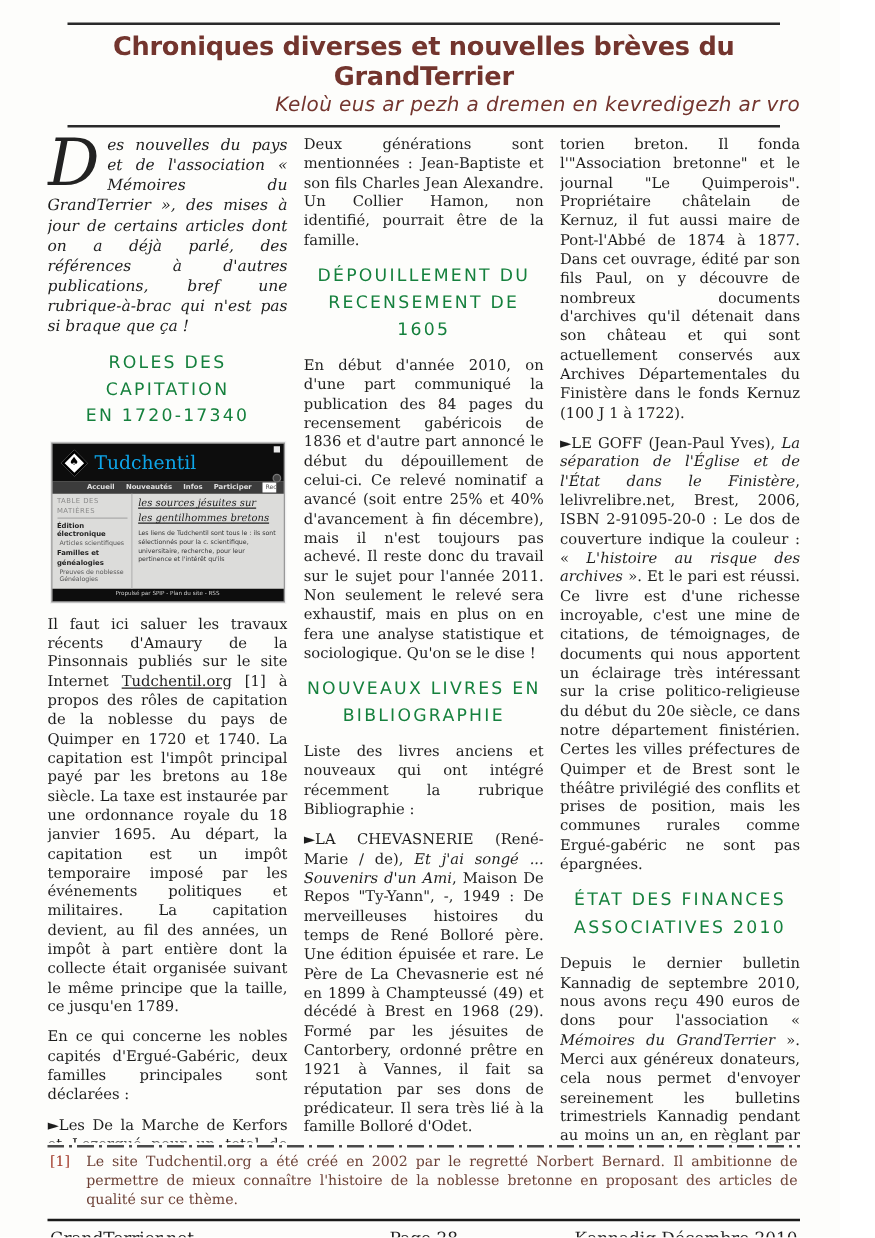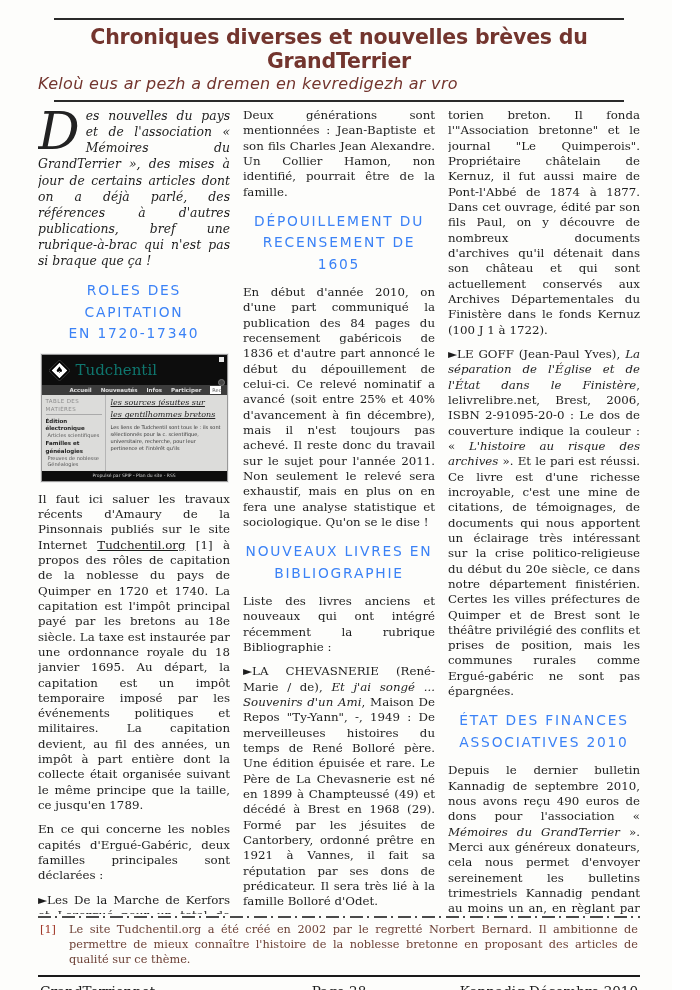--- a/index.html
+++ b/index.html
@@ -16,50 +16,50 @@
     font-family:"DejaVu Serif",serif;color:var(--body_text);
     padding:18px 32px 0 38px;overflow:hidden;
   }
   
   .rule{height:2px;background:var(--rule);margin:0 16px;}
   .page-title{
     text-align:center;font-family:"DejaVu Sans",sans-serif;font-weight:bold;
     font-size:20.5px;color:var(--accent);margin:5px 0 1px;letter-spacing:-0.2px;
   }
   .page-subtitle{
-    text-align:left;font-family:"DejaVu Sans",sans-serif;font-style:italic;
+    text-align:right;font-family:"DejaVu Sans",sans-serif;font-style:italic;
     font-size:16px;color:var(--accent);margin:0 0 7px;letter-spacing:0.3px;
   }
   
   .columns{display:flex;gap:13px;height:806px;overflow:hidden;margin-top:6px;}
   .col{flex:1;font-size:11.8px;line-height:1.3;text-align:justify;overflow:hidden;}
   .col p{margin:0 0 9px;}
   .col-heading{
     font-family:"DejaVu Sans",sans-serif;font-weight:normal;text-align:center;
-    font-size:13.8px;letter-spacing:1.8px;line-height:1.55;margin:11px 0 10px;color:#3b82f6;
+    font-size:13.8px;letter-spacing:1.8px;line-height:1.55;margin:11px 0 10px;color:#15803d;
   }
   .intro{font-style:italic;font-size:12.4px;}
   .dropcap{
     float:left;font-size:52px;line-height:0.8;font-style:italic;
     font-family:"DejaVu Serif",serif;margin:3px 6px 0 0;color:#222;
   }
   .link{text-decoration:underline;cursor:pointer;}
   
   .tud{
     width:187px;margin:2px auto 10px;border:1px solid #999;
     font-family:"DejaVu Sans",sans-serif;text-align:left;background:#dcdcda;
     box-shadow:0 0 0 1px #eee;
   }
   .tud-header{background:#0d0d0d;height:30px;display:flex;align-items:center;padding:0 4px;position:relative;}
   .tud-diamond{
     width:15px;height:15px;background:#fff;border:2px solid #000;transform:rotate(45deg);
     margin:0 9px 0 6px;display:flex;align-items:center;justify-content:center;flex:none;
   }
   .tud-diamond span{transform:rotate(-45deg);font-size:9px;color:#000;line-height:1;}
-  .tud-logo-text{font-family:"DejaVu Serif",serif;font-size:15px;color:#0f766e;}
+  .tud-logo-text{font-family:"DejaVu Serif",serif;font-size:15px;color:#0ea5e9;}
   .tud-sq{position:absolute;top:2px;right:3px;width:5px;height:5px;background:#e8e8e8;}
   .tud-dot{position:absolute;top:24px;right:2px;width:7px;height:7px;border-radius:50%;background:#444;border:1px solid #777;}
   .tud-nav{background:#3c3c3c;display:flex;gap:9px;align-items:center;height:10px;padding:0 6px 0 28px;}
   .tud-nav span{font-size:5.5px;color:#e0e0e0;font-weight:bold;white-space:nowrap;}
   .tud-search{margin-left:auto;background:#fff;color:#555;font-size:5px;height:8px;line-height:8px;padding:0 2px;width:42px;overflow:hidden;}
   .tud-body{display:flex;min-height:50px;}
   .tud-side{width:64px;padding:3px 3px 3px 4px;border-right:1px solid #b5b5b5;}
   .tud-side-title{font-size:5.5px;color:#8a8a8a;letter-spacing:0.4px;border-bottom:1px solid #aaa;padding-bottom:1px;margin-bottom:3px;}
   .tud-side-bold{font-size:5.5px;font-weight:bold;color:#222;margin-top:2px;}
   .tud-side-sub{font-size:5px;color:#555;margin-left:2px;}

